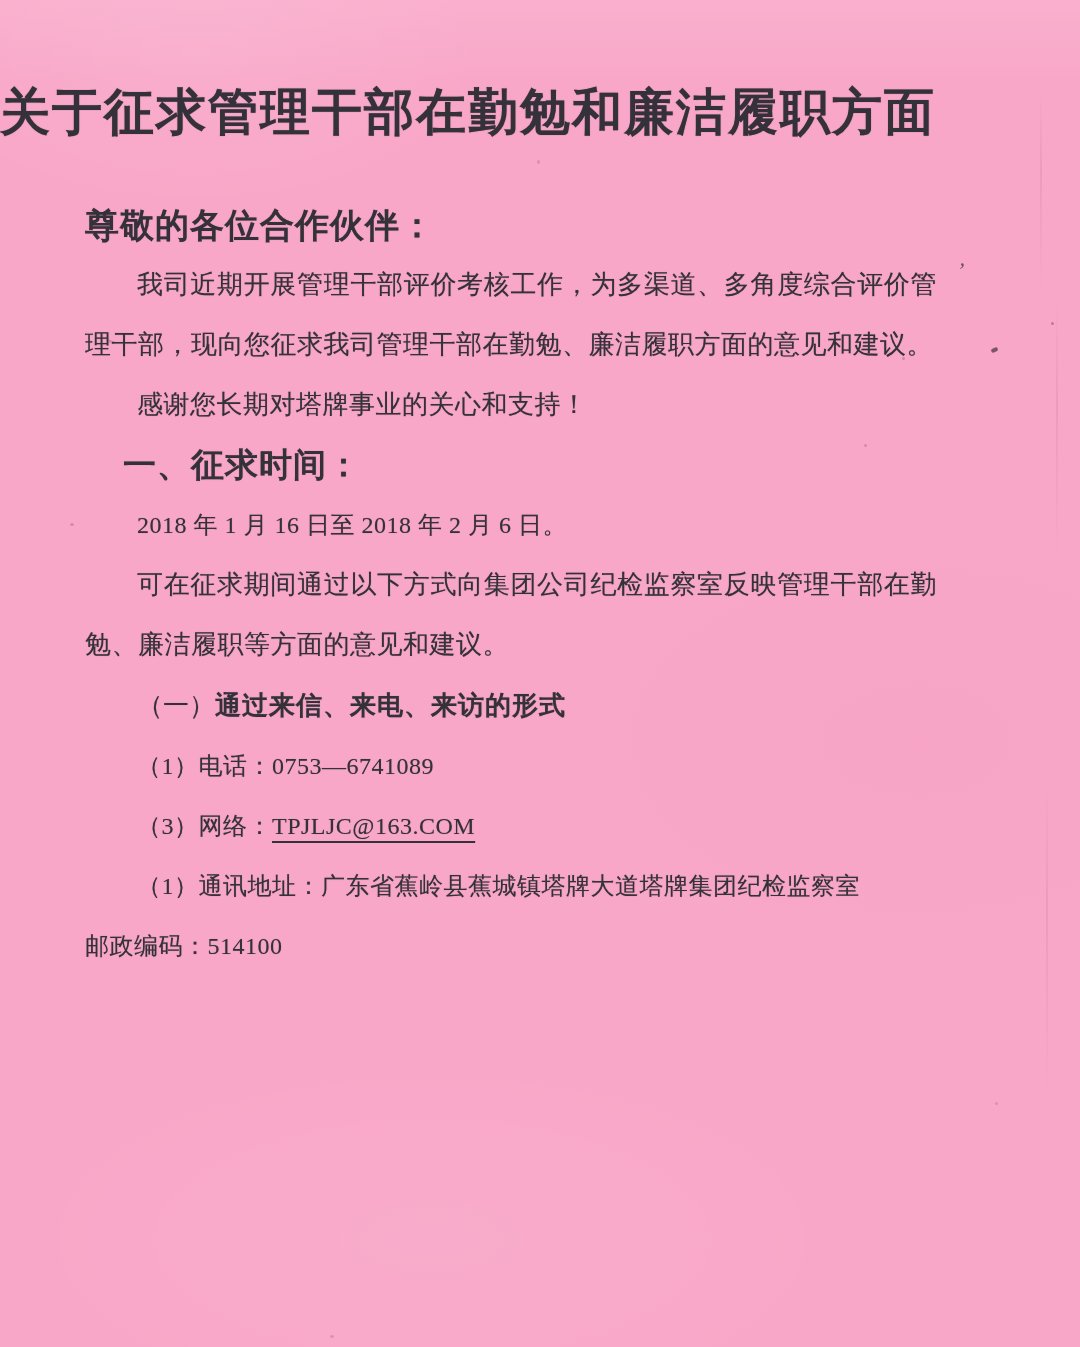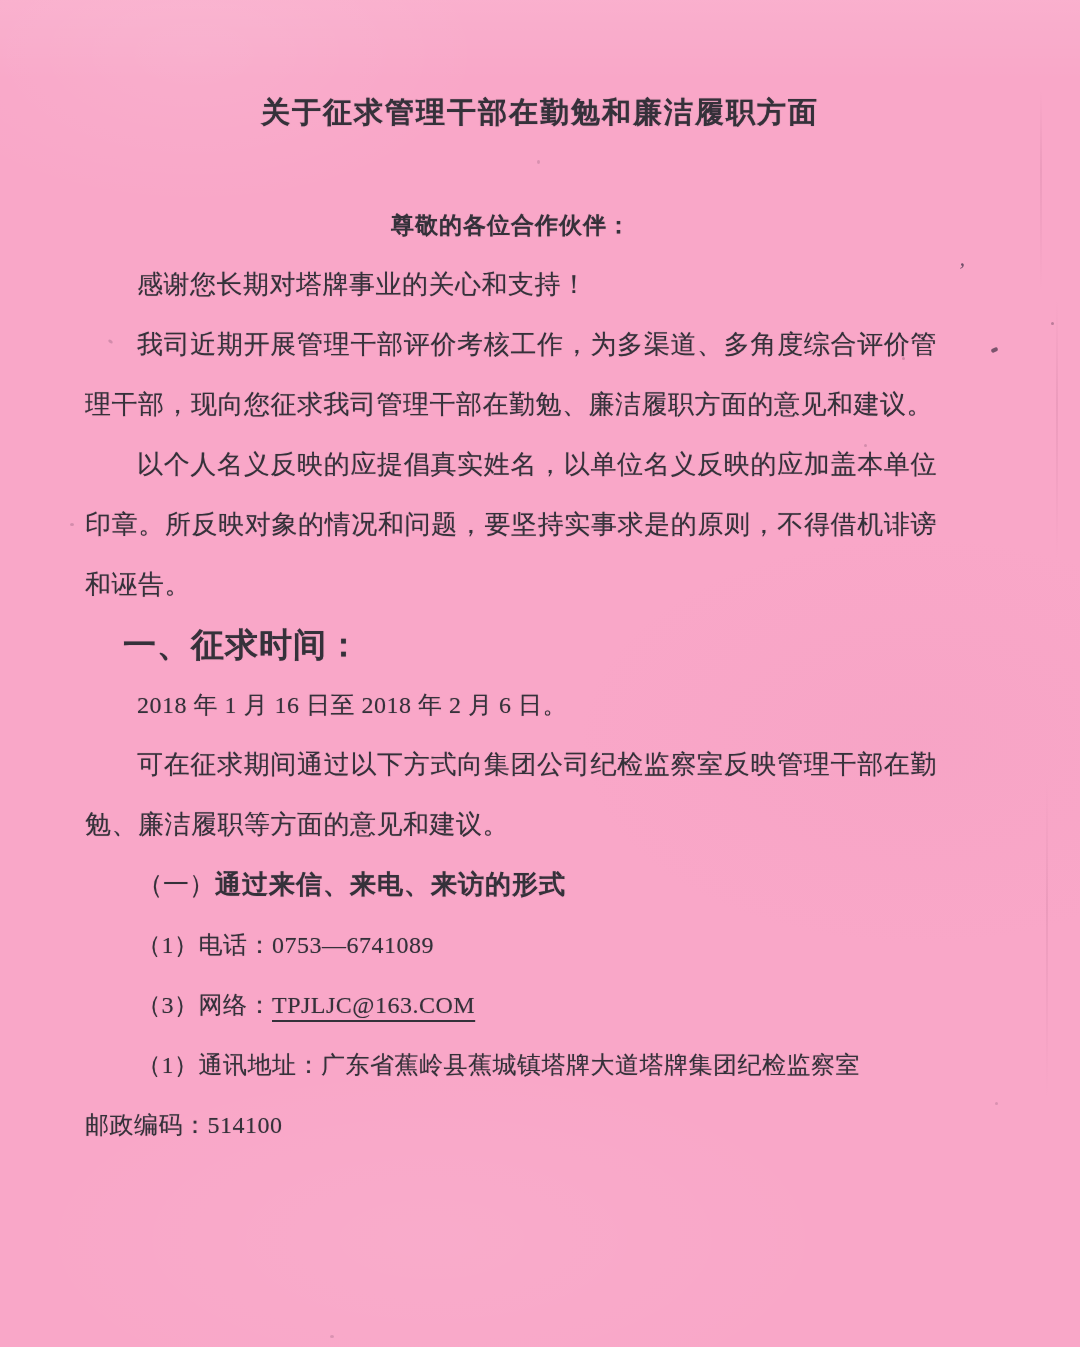--- a/index.html
+++ b/index.html
@@ -33,35 +33,34 @@
   .doc {
     position: absolute;
     top: 0; left: 0;
     width: 852px;
     padding: 82px 143px 0 85px;
     text-shadow: 0 0 1px rgba(53,49,58,0.40);
   }
   .title-line {
     margin-left: -85px;
     margin-right: -143px;
-    text-align: center;
-    font-size: 29px;
+    text-align: left;
+    font-size: 50px;
     line-height: 60px;
     font-weight: bold;
     letter-spacing: 2px;
     text-shadow: 0 0 1px rgba(53,49,58,0.55);
   }
   .greeting {
     margin-top: 53px;
-    font-size: 23px;
+    font-size: 34px;
     line-height: 60px;
     font-weight: bold;
     font-family: "Liberation Sans", "DejaVu Sans", sans-serif;
     letter-spacing: 1px;
-    text-align: center;
   }
   .para {
     margin: 0;
     font-size: 26px;
     line-height: 60px;
     letter-spacing: 0.5px;
     text-align: justify;
     text-justify: inter-character;
     text-indent: 52px;
   }
@@ -78,21 +77,21 @@
     text-indent: 38px;
     letter-spacing: 1px;
   }
   .sub-heading {
     font-size: 26px;
     line-height: 60px;
     text-indent: 52px;
   }
   .sub-heading .sub-text {
     font-weight: bold;
-    font-family: Liberation Serif, serif;
+    font-family: Liberation Sans, sans-serif;
     letter-spacing: 1px;
   }
   .indent-2em { text-indent: 52px; }
   .underlined {
     text-decoration: underline;
     text-decoration-thickness: 2px;
     text-underline-offset: 7px;
   }
   
   .speck {
@@ -125,25 +124,24 @@
 <body>
 
 <div class="paper-shade"></div>
 
 <div class="doc">
 
   <div class="title-line">关于征求管理干部在勤勉和廉洁履职方面</div>
 
   <div class="greeting">尊敬的各位合作伙伴：</div>
 
+  <p class="para">我司近期开展管理干部评价考核工作，为多渠道、多角度综合评价管理干部，现向您征求我司管理干部在勤勉、廉洁履职方面的意见和建议。</p>
+
   <p class="para">感谢您长期对塔牌事业的关心和支持！</p>
 
-  <p class="para">我司近期开展管理干部评价考核工作，为多渠道、多角度综合评价管理干部，现向您征求我司管理干部在勤勉、廉洁履职方面的意见和建议。</p>
-
-  <p class="para">以个人名义反映的应提倡真实姓名，以单位名义反映的应加盖本单位印章。所反映对象的情况和问题，要坚持实事求是的原则，不得借机诽谤和诬告。</p>
 
   <div class="heading">一、征求时间：</div>
 
   <div class="line indent-2em">2018 年 1 月 16 日至 2018 年 2 月 6 日。</div>
 
 
   <p class="para">可在征求期间通过以下方式向集团公司纪检监察室反映管理干部在勤勉、廉洁履职等方面的意见和建议。</p>
 
   <div class="sub-heading"><span class="sub-prefix">（一）</span><span class="sub-text">通过来信、来电、来访的形式</span></div>
 

